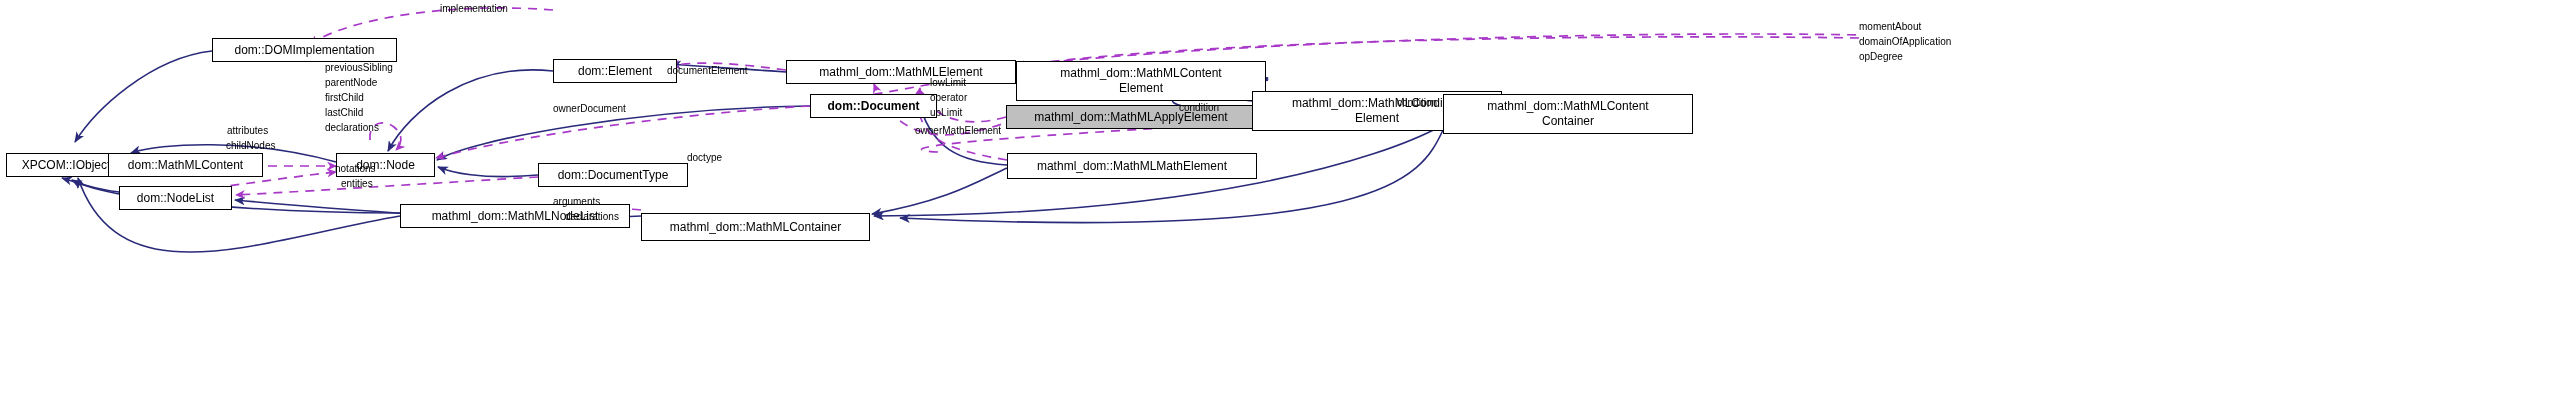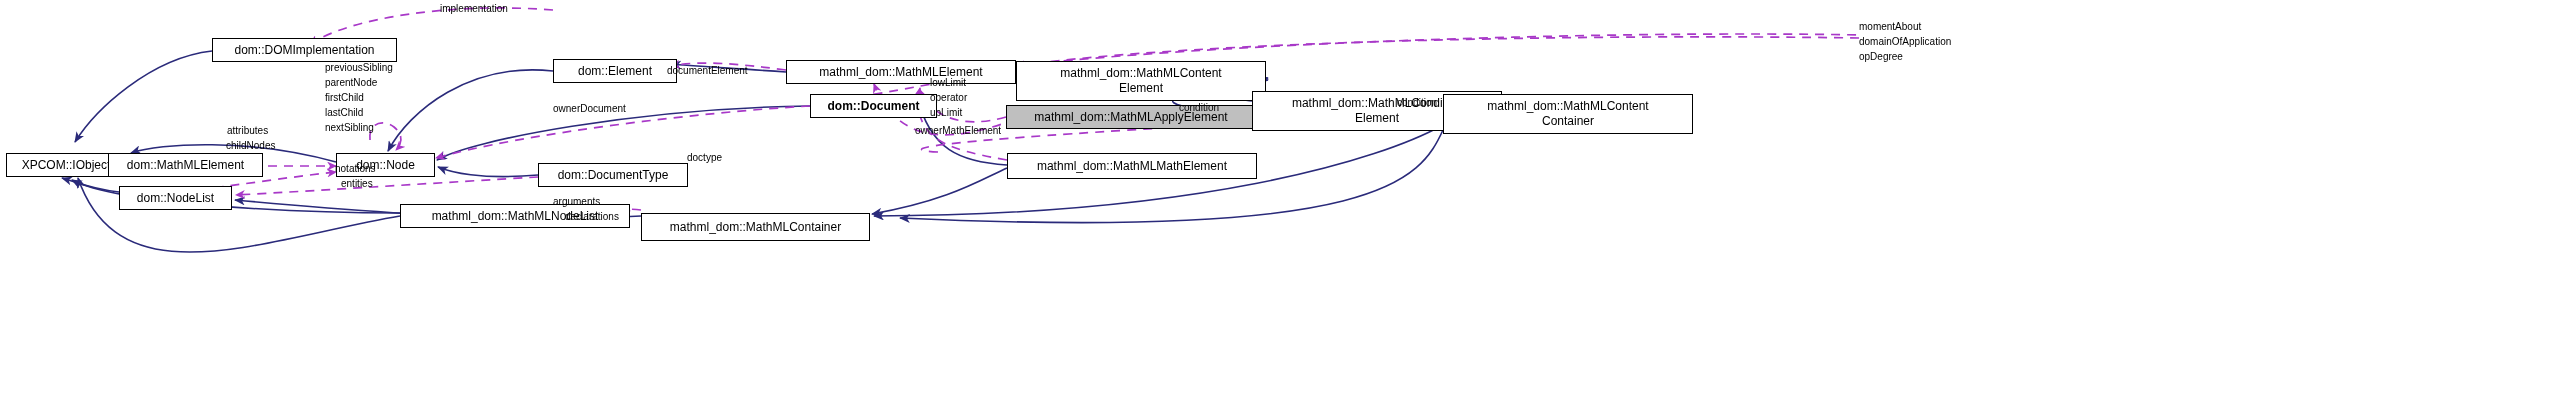--- a/index.html
+++ b/index.html
@@ -93,21 +93,21 @@
     </g>
 
     <g fill="none" stroke="#a838c8" stroke-width="1.7" stroke-dasharray="9,7">
       <path d="M1016,66 C1200,44 1600,30 1862,35" marker-start="url(#assoc)"></path>
       <path d="M810,104 C900,92 950,78 1016,72"></path>
     </g>
   </svg>
 
   <div id="node-layer">
       <div class="node" style="left: 6px; top: 153px; width: 120px; height: 24px;">XPCOM::IObject</div>
-      <div class="node" style="left: 108px; top: 153px; width: 155px; height: 24px;">dom::MathMLElement</div>
+      <div class="node" style="left: 108px; top: 153px; width: 155px; height: 24px;">dom::MathMLContent</div>
       <div class="node" style="left: 119px; top: 186px; width: 113px; height: 24px;">dom::NodeList</div>
       <div class="node" style="left: 212px; top: 38px; width: 185px; height: 24px;">dom::DOMImplementation</div>
       <div class="node" style="left: 553px; top: 59px; width: 124px; height: 24px;">dom::Element</div>
       <div class="node" style="left: 336px; top: 153px; width: 99px; height: 24px;">dom::Node</div>
       <div class="node" style="left: 810px; top: 94px; width: 127px; height: 24px; font-weight: bold;">dom::Document</div>
       <div class="node" style="left: 538px; top: 163px; width: 150px; height: 24px;">dom::DocumentType</div>
       <div class="node" style="left: 400px; top: 204px; width: 230px; height: 24px;">mathml_dom::MathMLNodeList</div>
       <div class="node" style="left: 641px; top: 213px; width: 229px; height: 28px;">mathml_dom::MathMLContainer</div>
       <div class="node" style="left: 786px; top: 60px; width: 230px; height: 24px;">mathml_dom::MathMLElement</div>
       <div class="node" style="left: 1016px; top: 61px; width: 250px; height: 40px;">mathml_dom::MathMLContent
@@ -119,21 +119,21 @@
       <div class="node" style="left: 1443px; top: 94px; width: 250px; height: 40px;">mathml_dom::MathMLContent
 Container</div>
     </div>
 
   <div id="label-layer">
       <div class="elabel" style="left: 440px; top: 1px; width: 120px;">implementation</div>
       <div class="elabel" style="left: 325px; top: 60px; width: 105px;">previousSibling
 parentNode
 firstChild
 lastChild
-nextSibling</div>
+declarations</div>
       <div class="elabel" style="left: 227px; top: 123px; width: 70px;">attributes</div>
       <div class="elabel" style="left: 226px; top: 138px; width: 73px;">childNodes</div>
       <div class="elabel" style="left: 335px; top: 161px; width: 66px;">notations</div>
       <div class="elabel" style="left: 341px; top: 176px; width: 54px;">entities</div>
       <div class="elabel" style="left: 553px; top: 101px; width: 110px;">ownerDocument</div>
       <div class="elabel" style="left: 667px; top: 63px; width: 120px;">documentElement</div>
       <div class="elabel" style="left: 687px; top: 150px; width: 54px;">doctype</div>
       <div class="elabel" style="left: 553px; top: 194px; width: 74px;">arguments</div>
       <div class="elabel" style="left: 549px; top: 209px; width: 82px; padding-left: 16px;">declarations</div>
       <div class="elabel" style="left: 930px; top: 75px; width: 70px;">lowLimit

